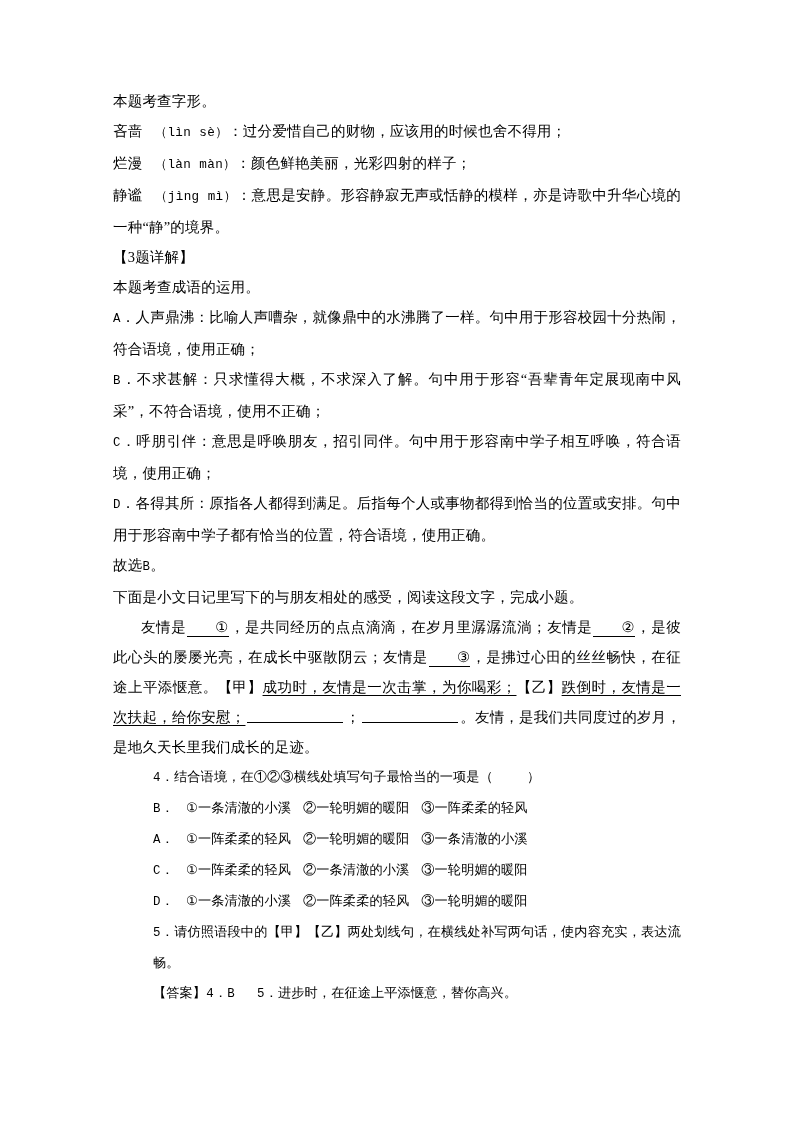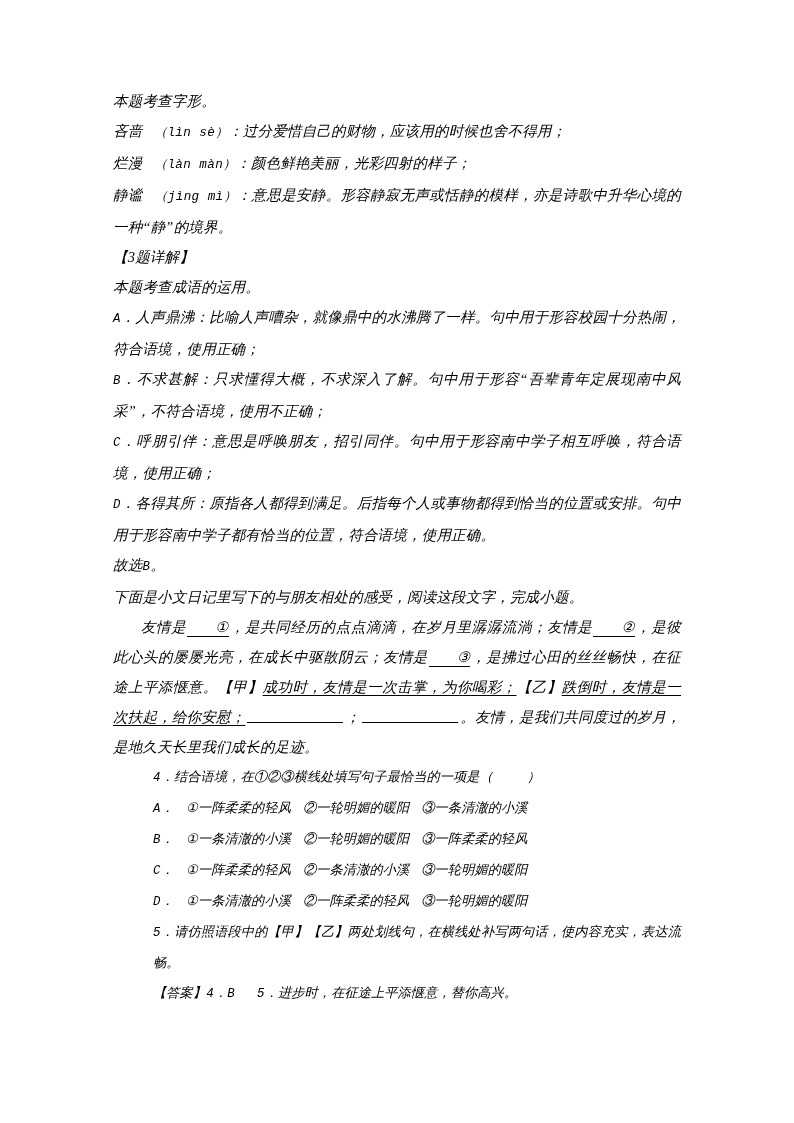--- a/index.html
+++ b/index.html
@@ -17,21 +17,20 @@
     height: 1123px;
     background: #ffffff;
     overflow: hidden;
     box-sizing: border-box;
   }
   .content {
     position: absolute;
     left: 113px;
     top: 86px;
     width: 568px;
-    font-style: italic;
   }
 
   
   .line {
     font-size: 14.3px;
     line-height: 30px;
     letter-spacing: 0.2px;
     text-align: justify;
     text-justify: inter-ideograph;
     white-space: normal;
@@ -137,24 +136,24 @@
 
     <div class="line body">下面是小文日记里写下的与朋友相处的感受，阅读这段文字，完成小题。</div>
 
     <div class="line body indent"><span>友情是</span><span class="blank-slot">①</span><span>，是共同经历的点点滴滴，在岁月里潺潺流淌；友情是</span><span class="blank-slot">②</span><span>，是彼此心头的屡屡光亮，在成长中驱散阴云；友情是</span><span class="blank-slot">③</span><span>，是拂过心田的丝丝畅快，在征途上平添惬意。</span><span class="blk">【甲】</span><span class="u">成功时，友情是一次击掌，为你喝彩；</span><span class="blk">【乙】</span><span class="u">跌倒时，友情是一次扶起，给你安慰；</span><span class="blank-long"></span><span>；</span><span class="blank-long"></span><span>。</span><span>友情，是我们共同度过的岁月，是地久天长里我们成长的足迹。</span></div>
 
     <div class="line small">
       <span class="latin">4</span><span>．</span><span>结合语境，在①②③横线处填写句子最恰当的一项是（</span><span class="paren-gap"></span><span>）</span>
     </div>
 
     <div class="line small">
-      <span class="latin">A</span><span>．</span><span class="opt-gap"></span><span>①一阵柔柔的轻风</span><span class="opt-gap"></span><span>②一轮明媚的暖阳</span><span class="opt-gap"></span><span>③一条清澈的小溪</span>
+      <span class="latin">B</span><span>．</span><span class="opt-gap"></span><span>①一条清澈的小溪</span><span class="opt-gap"></span><span>②一轮明媚的暖阳</span><span class="opt-gap"></span><span>③一阵柔柔的轻风</span>
     </div>
     <div class="line small">
-      <span class="latin">B</span><span>．</span><span class="opt-gap"></span><span>①一条清澈的小溪</span><span class="opt-gap"></span><span>②一轮明媚的暖阳</span><span class="opt-gap"></span><span>③一阵柔柔的轻风</span>
+      <span class="latin">A</span><span>．</span><span class="opt-gap"></span><span>①一阵柔柔的轻风</span><span class="opt-gap"></span><span>②一轮明媚的暖阳</span><span class="opt-gap"></span><span>③一条清澈的小溪</span>
     </div>
     <div class="line small">
       <span class="latin">C</span><span>．</span><span class="opt-gap"></span><span>①一阵柔柔的轻风</span><span class="opt-gap"></span><span>②一条清澈的小溪</span><span class="opt-gap"></span><span>③一轮明媚的暖阳</span>
     </div>
     <div class="line small">
       <span class="latin">D</span><span>．</span><span class="opt-gap"></span><span>①一条清澈的小溪</span><span class="opt-gap"></span><span>②一阵柔柔的轻风</span><span class="opt-gap"></span><span>③一轮明媚的暖阳</span>
     </div>
 
     <div class="line small">
       <span class="latin">5</span><span>．</span><span>请仿照语段中的【甲】【乙】两处划线句，在横线处补写两句话，使内容充实，表达流畅。</span>

